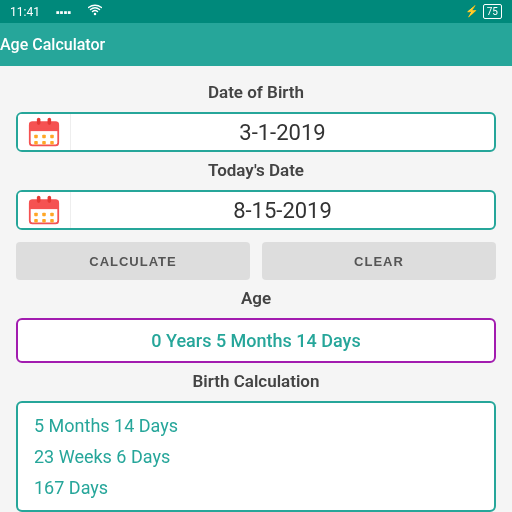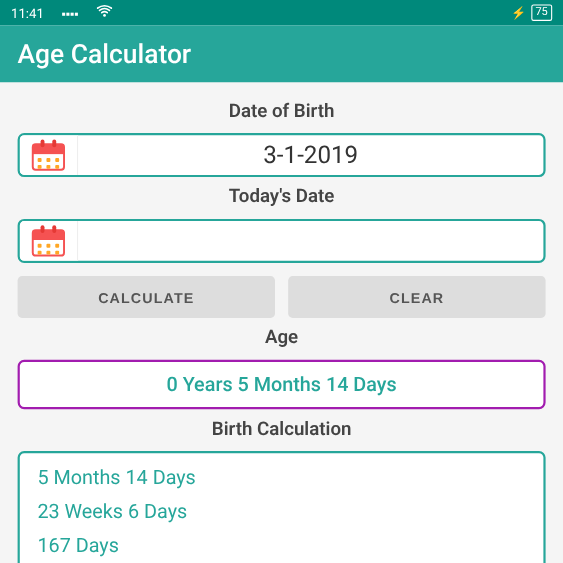--- a/index.html
+++ b/index.html
@@ -49,22 +49,22 @@
       font-size: 10px;
       display: flex;
       align-items: center;
       gap: 2px;
     }
 
     
     .app-bar {
       background-color: #26A69A;
       color: white;
-      padding: 12px 16px;
-      font-size: 24px;
+      padding: 12px 0;
+      font-size: 16px;
       font-weight: 500;
       height: 52px;
       display: flex;
       align-items: center;
     }
 
     
     .content {
       flex: 1;
       background-color: #f5f5f5;
@@ -227,20 +227,21 @@
         <rect x="10" y="2" width="4" height="8" rx="2" fill="#e53935"></rect>
         <rect x="22" y="2" width="4" height="8" rx="2" fill="#e53935"></rect>
         <rect x="7" y="21" width="4" height="4" rx="1" fill="#ffa726"></rect>
         <rect x="16" y="21" width="4" height="4" rx="1" fill="#ffa726"></rect>
         <rect x="25" y="21" width="4" height="4" rx="1" fill="#ffa726"></rect>
         <rect x="7" y="28" width="4" height="4" rx="1" fill="#ffa726"></rect>
         <rect x="16" y="28" width="4" height="4" rx="1" fill="#ffa726"></rect>
         <rect x="25" y="28" width="4" height="4" rx="1" fill="#ffa726"></rect>
       </svg>
     </div>
+    <span class="date-value">8-15-2019</span>
   </div>
 
   <div class="buttons-row">
     <button class="btn">CALCULATE</button>
     <button class="btn">CLEAR</button>
   </div>
 
   <div class="section-label">Age</div>
   <div class="age-result-box">0 Years 5 Months 14 Days</div>
 

